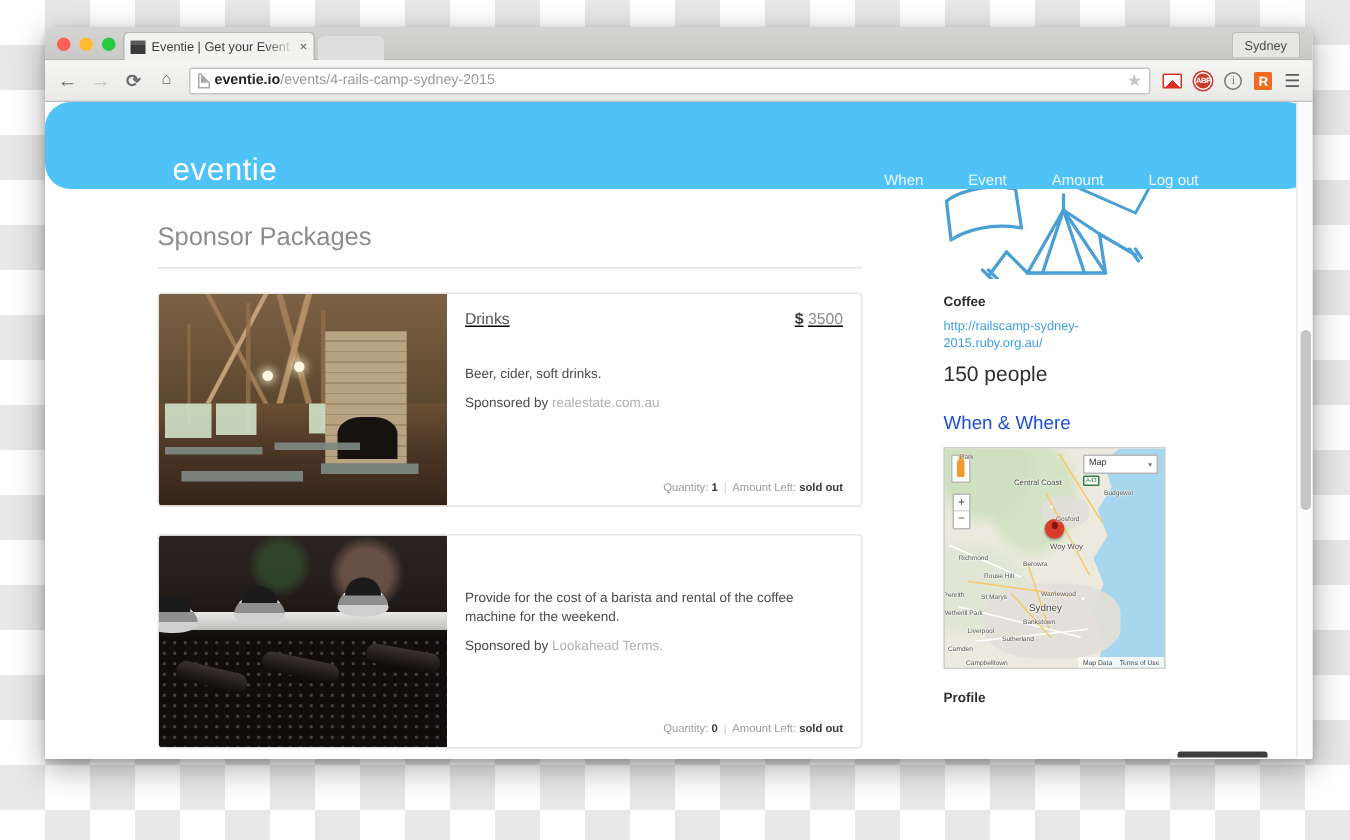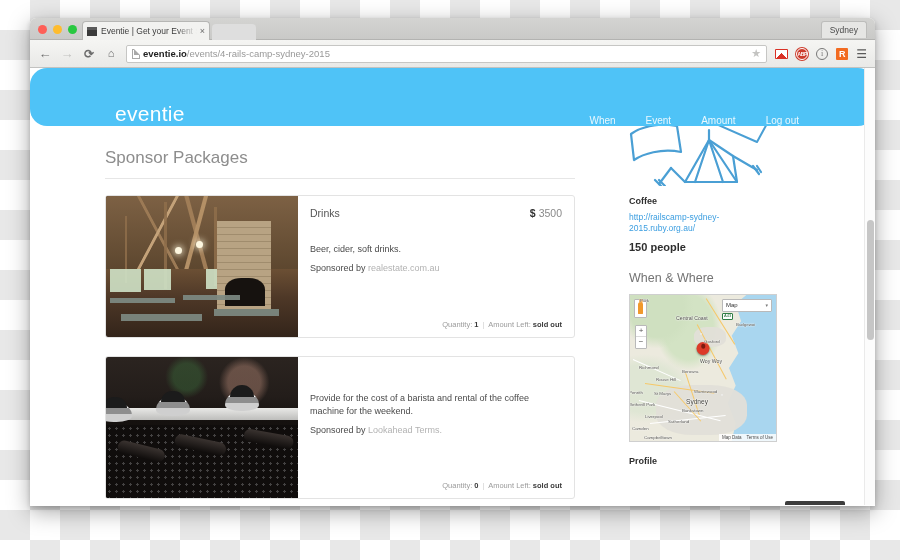--- a/index.html
+++ b/index.html
@@ -240,21 +240,21 @@
     width: 192px; flex: 0 0 192px;
     position: relative;
     overflow: hidden;
   }
   .card-body {
     flex: 1 1 auto;
     padding: 11px 12px 8px 12px;
     display: flex; flex-direction: column;
     min-width: 0;
   }
-  .card-top { display: flex; align-items: center; }
+  .card-top { display: flex; align-items: center; text-decoration: underline; }
   .card-name { font-size: 10.5px; color: #555; flex: 1 1 auto; }
   .card-price { font-size: 10.5px; color: #8a8a8a; white-space: nowrap; }
   .card-price b { color: #333; font-weight: bold; margin-right: 3px; }
   .card-desc {
     font-size: 9px; color: #4a4a4a;
     margin-top: 24px; line-height: 1.45;
   }
   .card-sponsor { font-size: 9px; color: #4a4a4a; margin-top: 7px; }
   .card-sponsor .who { color: #b2b2b2; }
   .card-meta {
@@ -375,26 +375,25 @@
   }
   .side-link {
     font-size: 8.5px; color: #3c9ee0;
     margin: 6px 0 0 6px;
     width: 104px;
     line-height: 1.35;
     word-break: break-word;
     text-decoration: none; display: block;
   }
   .side-value {
-    font-size: 11px; color: #2e2e2e;
+    font-size: 14px; color: #2e2e2e;
     margin: 6px 0 0 6px;
-    font-weight: bold;
   }
   .side-heading {
-    font-size: 12.5px; color: #737373; font-weight: 400;
+    font-size: 12.5px; color: #1d4ed8; font-weight: 400;
     margin: 18px 0 0 6px;
   }
 
   
   .map {
     position: relative;
     width: 148px; height: 148px;
     margin: 9px 0 0 6px;
     border: 1px solid #cfcfcf;
     overflow: hidden;

